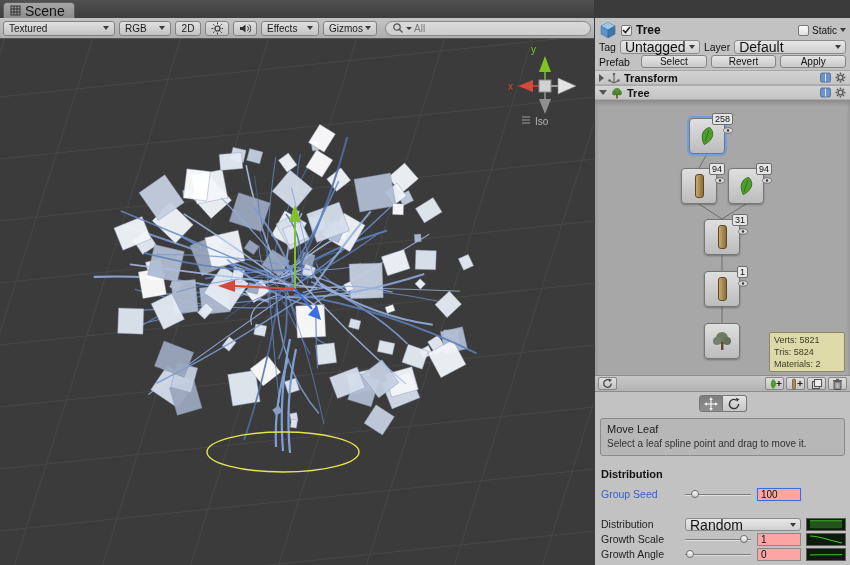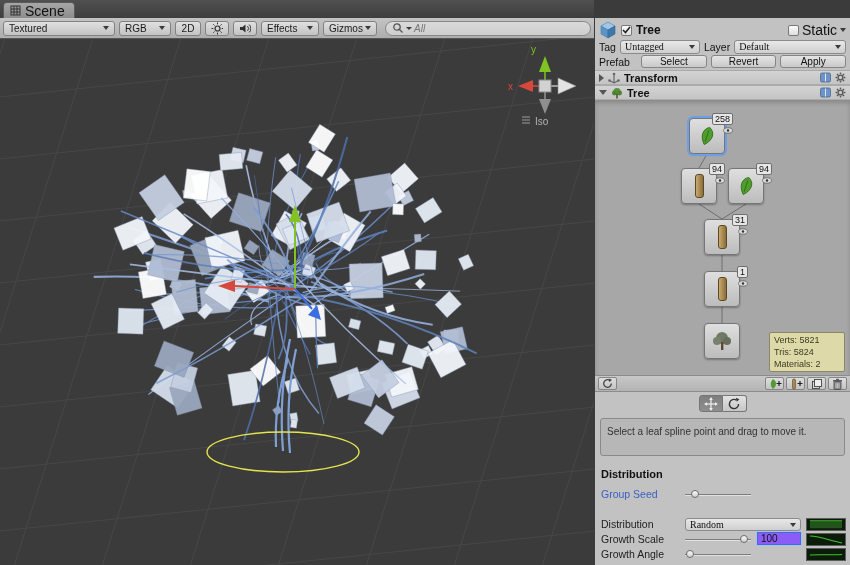--- a/index.html
+++ b/index.html
@@ -12,36 +12,36 @@
 .scene-strip{left:0;width:594px;}
 .insp-strip{left:594px;width:256px;border-left:1px solid #1f1f1f;}
 .tab{height:16px;display:flex;align-items:center;gap:4px;padding:0 9px 0 6px;background:linear-gradient(#a6a6a6,#8d8d8d);border:1px solid #5a5a5a;border-bottom:none;border-radius:4px 4px 0 0;font-size:14px;color:#111;margin-left:3px;white-space:nowrap;}
 .strip-icons{position:absolute;right:4px;top:3px;display:flex;gap:6px;align-items:center;}
 
 
 .scene-toolbar{position:absolute;top:18px;left:0;width:594px;height:21px;background:linear-gradient(#c4c4c4,#adadad);border-bottom:1px solid #565656;display:flex;align-items:center;padding:0 3px;gap:4px;}
 .tb-dd,.tb-btn{height:15px;background:linear-gradient(#e0e0e0,#c3c3c3);border:1px solid #828282;border-radius:3px;display:flex;align-items:center;justify-content:space-between;padding:0 5px;font-size:10px;color:#1a1a1a;flex:none;text-align:center;}
 .tb-btn{justify-content:center;}
 .caret{width:0;height:0;border-left:3px solid transparent;border-right:3px solid transparent;border-top:4px solid #3a3a3a;flex:none;}
-.search{margin-left:4px;flex:1;height:15px;background:linear-gradient(#dadada,#cecece);border:1px solid #888;border-radius:8px;display:flex;align-items:center;padding:0 6px;gap:2px;font-style:italic;}
+.search{margin-left:4px;flex:1;height:15px;background:linear-gradient(#dadada,#cecece);border:1px solid #888;border-radius:8px;display:flex;align-items:center;padding:0 6px;gap:2px;}
 .search-text{font-size:10px;color:#767676;}
 
 
 .viewport{position:absolute;top:39px;left:0;width:594px;height:526px;background:#3b3b3b;overflow:hidden;}
 .viewport svg{display:block;}
 svg text{font-family:"Liberation Sans",sans-serif;}
 
 
 .insp-body{position:absolute;top:18px;left:595px;width:255px;height:547px;background:#c2c2c2;font-size:11px;color:#111;}
 .irow{position:absolute;left:4px;right:4px;display:flex;align-items:center;gap:4px;}
 .small{font-size:10.5px;}
 .ititle{font-weight:bold;font-size:12px;}
-.static-group{margin-left:auto;display:flex;align-items:center;gap:3px;font-size:14px;}
+.static-group{margin-left:auto;display:flex;align-items:center;gap:3px;font-size:10px;}
 .cb{width:11px;height:11px;background:linear-gradient(#fbfbfb,#dedede);border:1px solid #787878;border-radius:2px;display:flex;align-items:center;justify-content:center;flex:none;}
-.dd{height:14px;background:linear-gradient(#e8e8e8,#cfcfcf);border:1px solid #8b8b8b;border-radius:3px;display:flex;align-items:center;justify-content:space-between;padding:0 4px;font-size:10px;color:#111;font-family:Liberation Serif, serif;}
+.dd{height:14px;background:linear-gradient(#e8e8e8,#cfcfcf);border:1px solid #8b8b8b;border-radius:3px;display:flex;align-items:center;justify-content:space-between;padding:0 4px;font-size:14px;color:#111;}
 .mini-btn{height:13px;background:linear-gradient(#e5e5e5,#c9c9c9);border:1px solid #858585;border-radius:3px;font-size:10px;display:flex;align-items:center;justify-content:center;flex:1;}
 .comp-header{position:absolute;left:0;right:0;height:15px;background:linear-gradient(#d3d3d3,#c4c4c4);border-top:1px solid #a9a9a9;border-bottom:1px solid #adadad;display:flex;align-items:center;gap:4px;padding:0 4px;font-weight:bold;font-size:11px;}
 .fold{width:0;height:0;flex:none;}
 .fold.right{border-top:4px solid transparent;border-bottom:4px solid transparent;border-left:5px solid #555;}
 .fold.down{border-left:4px solid transparent;border-right:4px solid transparent;border-top:5px solid #555;}
 .hdr-icons{margin-left:auto;display:flex;gap:4px;align-items:center;}
 
 
 .tree-graph{position:absolute;top:82px;left:0;right:0;height:292px;background:#a7a7a7;border-top:1px solid #8c8c8c;border-bottom:1px solid #8c8c8c;box-shadow:inset 0 2px 4px rgba(0,0,0,.18);}
 .graph-canvas{position:absolute;left:0;right:0;top:0;bottom:16px;}
@@ -67,21 +67,21 @@
 .hb-text{font-size:10px;color:#333;margin-top:3px;}
 
 
 .sect-title{position:absolute;top:450px;left:6px;font-weight:bold;font-size:11px;}
 .prow{position:absolute;left:0;right:16px;height:13px;}
 .plabel{position:absolute;left:6px;top:0;font-size:10.5px;color:#222;line-height:13px;white-space:nowrap;}
 .plabel.blue{color:#3a5fc0;}
 .slider{position:absolute;left:90px;width:66px;height:13px;}
 .slider .track{position:absolute;left:0;right:0;top:6px;height:1px;background:#7d7d7d;box-shadow:0 1px 0 rgba(255,255,255,.5);}
 .slider .thumb{position:absolute;top:2px;width:8px;height:8px;border-radius:50%;background:linear-gradient(#fbfbfb,#cfcfcf);border:1px solid #6d6d6d;}
-.pfield{position:absolute;left:162px;width:44px;height:13px;background:#8b5cf6;border:1px solid #898989;font-size:10px;display:flex;align-items:center;padding:0 3px;color:#111;margin-top:44px;}
+.pfield{position:absolute;left:162px;width:44px;height:13px;background:#fca5a5;border:1px solid #898989;font-size:10px;display:flex;align-items:center;padding:0 3px;color:#111;}
 .pfield.focused{border:1px solid #3e6fd9;box-shadow:0 0 0 1px #a9c0ef;}
 .dist-dd{position:absolute;left:90px;width:116px;height:13px;}
 .curve{position:absolute;left:211px;top:0;width:40px;height:13px;border:1px solid #5a5a5a;background:#0b1d0a;display:block;}
 </style>
 </head>
 <body>
 
 <div class="app">
 
   <div class="tabstrip scene-strip">
@@ -609,20 +609,21 @@
       </div>
       <div class="tool-btn last">
         <svg width="14" height="14">
             <path d="M11.6 7 a4.6 4.6 0 1 1 -2.2 -3.9" fill="none" stroke="#333" stroke-width="1.4"></path>
             <path d="M8.8 0.8 L12.4 2.2 L9.8 4.8 Z" fill="#333"></path>
           </svg>
       </div>
     </div>
 
     <div class="helpbox">
+      <div class="hb-title">Move Leaf</div>
       <div class="hb-text">Select a leaf spline point and drag to move it.</div>
     </div>
 
     <div class="sect-title">Distribution</div>
 
     <div class="prow" style="top:470px">
       <span class="plabel blue">Group Seed</span>
       <div class="slider">
           <div class="track"></div>
           <div class="thumb" style="left:6px"></div>

